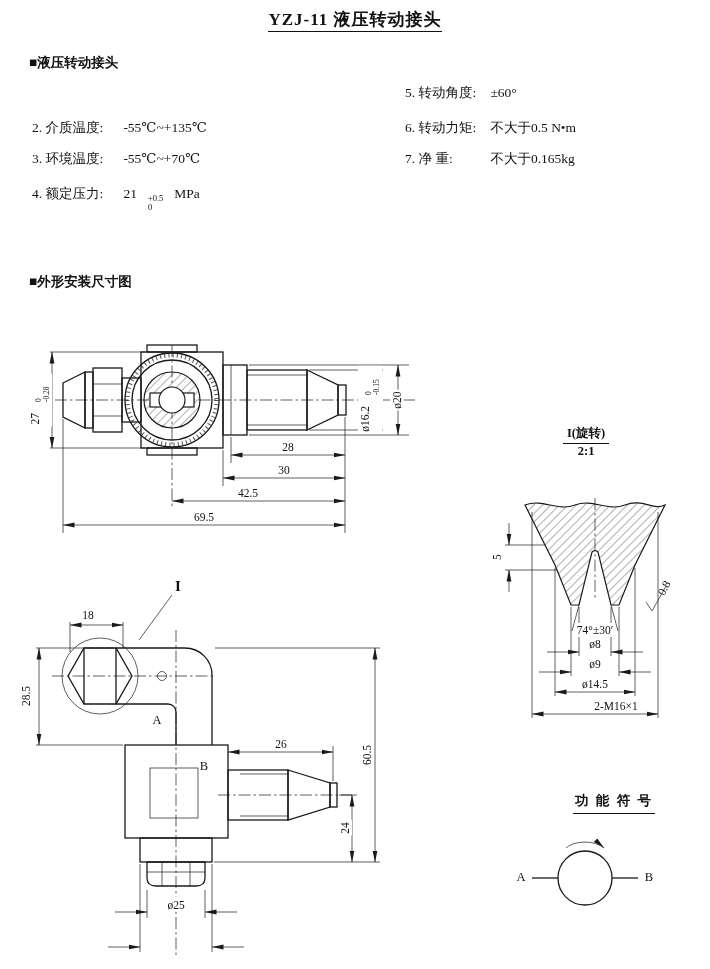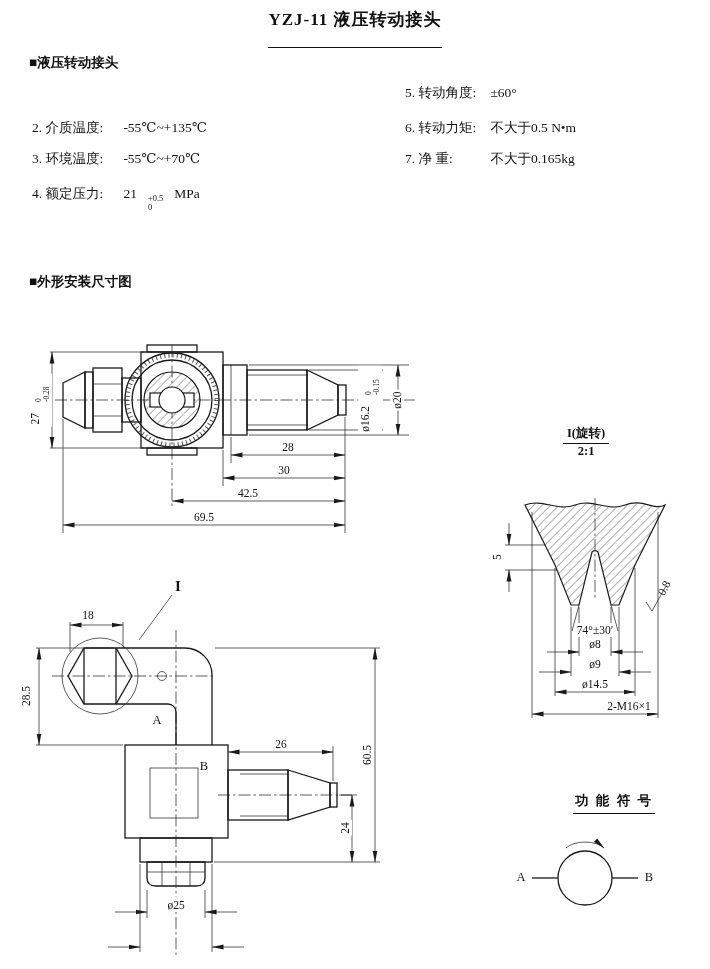--- a/index.html
+++ b/index.html
@@ -1,21 +1,21 @@
 <!DOCTYPE html>
 <html><head>
 <meta charset="utf-8">
 <style>
   *{margin:0;padding:0;box-sizing:border-box}
   html,body{background:#fff}
   .sheet{position:relative;width:710px;height:969px;background:#fff;color:#111;
          font-family:"Liberation Serif","DejaVu Serif",serif;overflow:hidden}
   .title{position:absolute;top:8px;left:0;width:100%;text-align:center;
          font-size:17px;font-weight:bold;letter-spacing:1px}
-  .title span{border-bottom:1.5px solid #111;padding-bottom:18px}
+  .title span{border-bottom:1.5px solid #111;padding-bottom:2px}
   .sec-header{position:absolute;left:29px;font-size:13.5px;font-weight:bold;white-space:nowrap}
   .spec-row{position:absolute;font-size:13.5px;white-space:nowrap}
   .spec-label{display:inline-block}
   .w88{width:88px}
   .w82{width:82px}
   .tol{display:inline-flex;flex-direction:column;justify-content:center;vertical-align:-3px;
        font-size:8.5px;line-height:1.05;margin:0 11px;text-align:left}
   .drawing-area{position:absolute;left:0;top:300px;width:710px;height:669px}
   .drawing-area svg{position:absolute;left:0;top:0}
   .dim{position:absolute;font-size:11.5px;line-height:1.05;background:#fff;padding:1px 2px;
@@ -237,21 +237,21 @@
     <div class="detail-label" style="left:563px;top:126px">
       <div class="top">I(旋转)</div>
       <div>2:1</div>
     </div>
     <div class="dim rot" style="left:497px;top:257px">5</div>
     <div class="dim rough" style="left:664px;top:288px">0.8</div>
     <div class="dim" style="left:595px;top:330px">74°±30′</div>
     <div class="dim" style="left:595px;top:344px">ø8</div>
     <div class="dim" style="left:595px;top:364px">ø9</div>
     <div class="dim" style="left:595px;top:384px">ø14.5</div>
-    <div class="dim" style="left:629px;top:406px">2-M16×1</div>
+    <div class="dim" style="left:616px;top:406px">2-M16×1</div>
 
     <div class="dim" style="left:88px;top:315px">18</div>
     <div class="dim big" style="left:178px;top:287px">I</div>
     <div class="dim rot" style="left:26px;top:396px">28.5</div>
     <div class="dim port" style="left:157px;top:421px">A</div>
     <div class="dim port" style="left:204px;top:467px">B</div>
     <div class="dim" style="left:281px;top:444px">26</div>
     <div class="dim rot" style="left:367px;top:455px">60.5</div>
     <div class="dim rot" style="left:345px;top:528px">24</div>
     <div class="dim" style="left:176px;top:604px">ø22</div>

